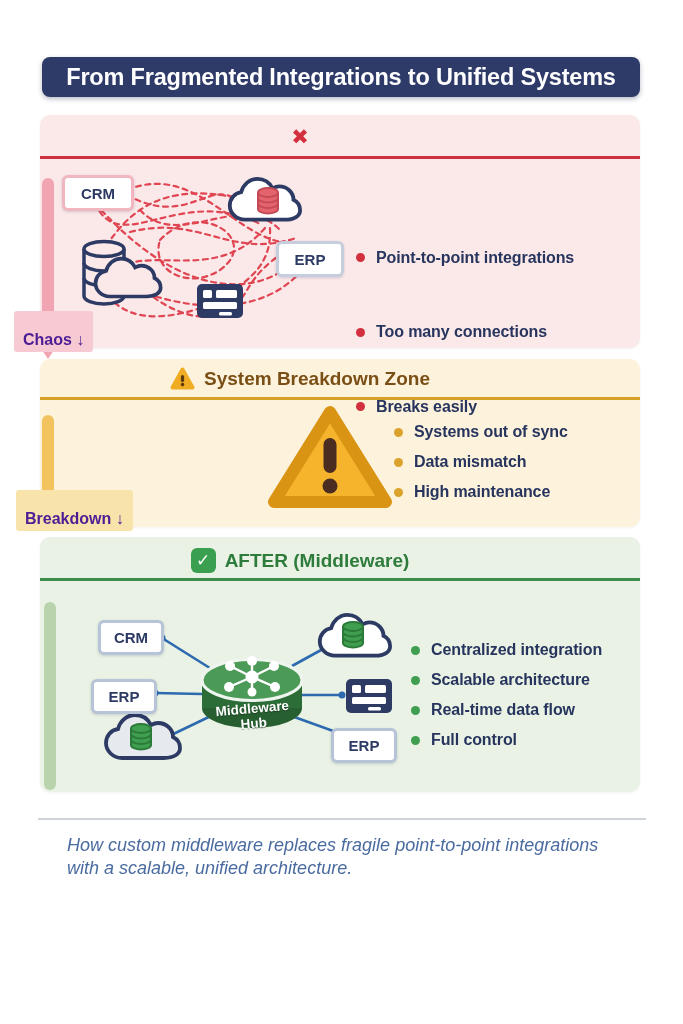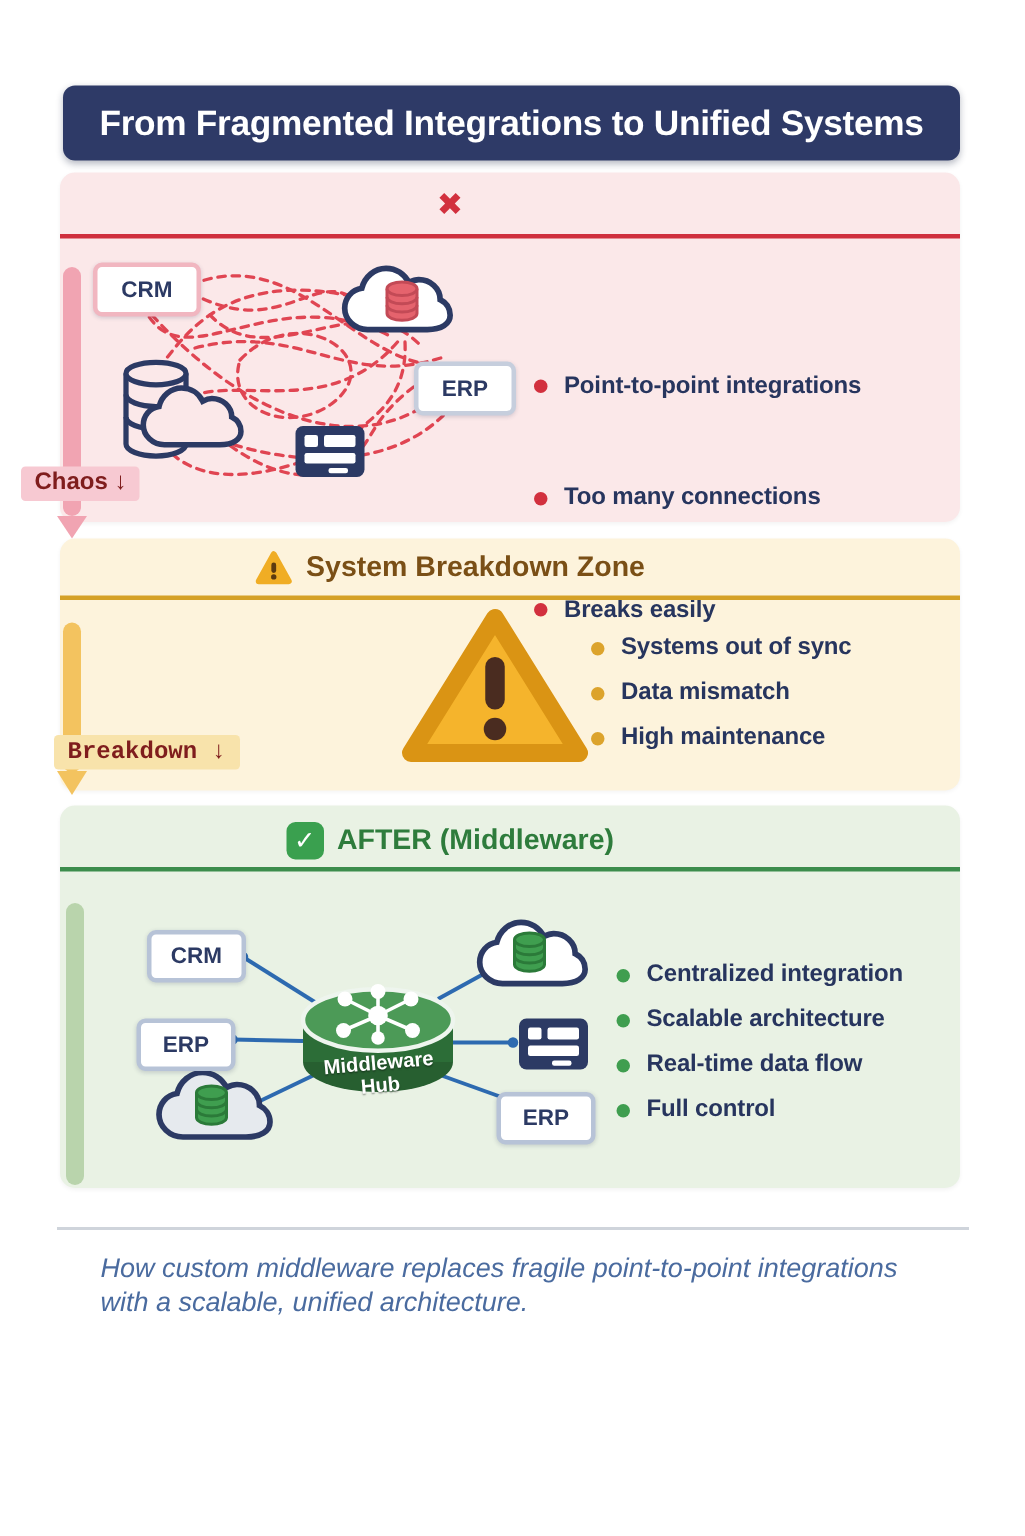--- a/index.html
+++ b/index.html
@@ -1,20 +1,20 @@
 <!DOCTYPE html>
 <html><head>
 <meta charset="utf-8">
 <style>
   html,body{margin:0;padding:0;background:#fff;}
   .canvas{position:relative;width:683px;height:1024px;background:#ffffff;
     font-family:"Liberation Sans","DejaVu Sans",sans-serif;overflow:hidden;}
   .abs{position:absolute;}
 
-  .title-banner{position:absolute;left:42px;top:57px;width:598px;height:50px;
+  .title-banner{position:absolute;left:42px;top:57px;width:598px;height:40px;
     background:#2e3a67;border-radius:8px;display:flex;align-items:center;justify-content:center;
     color:#fff;font-size:23.5px;font-weight:bold;letter-spacing:-.2px;
     box-shadow:0 2px 5px rgba(20,30,60,.3);}
 
   .section{position:absolute;left:40px;width:600px;border-radius:10px;box-shadow:0 1px 3px rgba(0,0,0,.05);}
   .sec-before{top:115px;height:233px;background:#fbe8e9;}
   .sec-break{top:359px;height:168px;background:#fdf3dc;}
   .sec-after{top:537px;height:255px;background:#e9f2e4;}
 
   .sec-head{position:absolute;left:40px;width:520px;display:flex;align-items:center;
@@ -27,22 +27,22 @@
 
   .blist{position:absolute;display:flex;flex-direction:column;}
   .bullet-row{display:flex;align-items:center;gap:11px;}
   .rows-33 .bullet-row{height:33.5px;margin-top:41px;}
   .rows-30 .bullet-row{height:30px;}
   .dot{width:9px;height:9px;border-radius:50%;flex:0 0 auto;}
   .btext{font-size:16px;font-weight:600;color:#27355e;white-space:nowrap;letter-spacing:-.1px;}
 
   .arrow-shaft{position:absolute;border-radius:6px;}
   .arrow-head{position:absolute;width:0;height:0;border-left:10px solid transparent;border-right:10px solid transparent;}
-  .side-label{position:absolute;font-weight:bold;font-size:16px;color:#7f1d1d;
-    padding:2px 9px 3px 9px;border-radius:3px;white-space:nowrap;}
+  .side-label{position:absolute;font-weight:bold;font-size:16px;color:#4c1d95;
+    padding:20px 9px 3px 9px;border-radius:3px;white-space:nowrap;}
 
   .check-badge{width:25px;height:25px;background:#3aa04f;border-radius:6px;display:flex;
     align-items:center;justify-content:center;color:#fff;font-size:17px;font-weight:bold;}
   .cross-glyph{color:#d2303e;font-size:21px;line-height:1;}
 
   .green-bar{position:absolute;left:44px;top:602px;width:12px;height:188px;
     background:#b9d4ac;border-radius:6px;}
 
   .hub-label{position:absolute;left:204px;top:701px;width:98px;text-align:center;
     color:#fff;font-size:13.5px;font-weight:bold;transform:rotate(-5deg);
@@ -170,21 +170,21 @@
       <span class="btext">Data mismatch</span>
     </div>
     <div class="bullet-row">
       <span class="dot" style="background:#dca32c;"></span>
       <span class="btext">High maintenance</span>
     </div>
   </div>
 
   <div class="arrow-shaft" style="left:42px;top:415px;width:12px;height:100px;background:#f3c35f;"></div>
   <div class="arrow-head" style="left:38px;top:514px;border-top:16px solid #f3c35f;"></div>
-  <div class="side-label" style="left:36px;top:490px;background:#f8e3ab;font-family:Liberation Mono, monospace;">Breakdown ↓</div>
+  <div class="side-label" style="left:16px;top:490px;background:#f8e3ab;">Breakdown ↓</div>
 
   <div class="rule" style="top:578px;background:#3c8d4c;"></div>
   <div class="sec-head" style="top:548px;color:#2e7c3c;">
     <span class="check-badge">✓</span>
     <span>AFTER (Middleware)</span>
   </div>
 
   <div class="green-bar"></div>
 
   <svg class="abs" style="left:40px;top:538px" width="600" height="254" viewBox="40 538 600 254">

